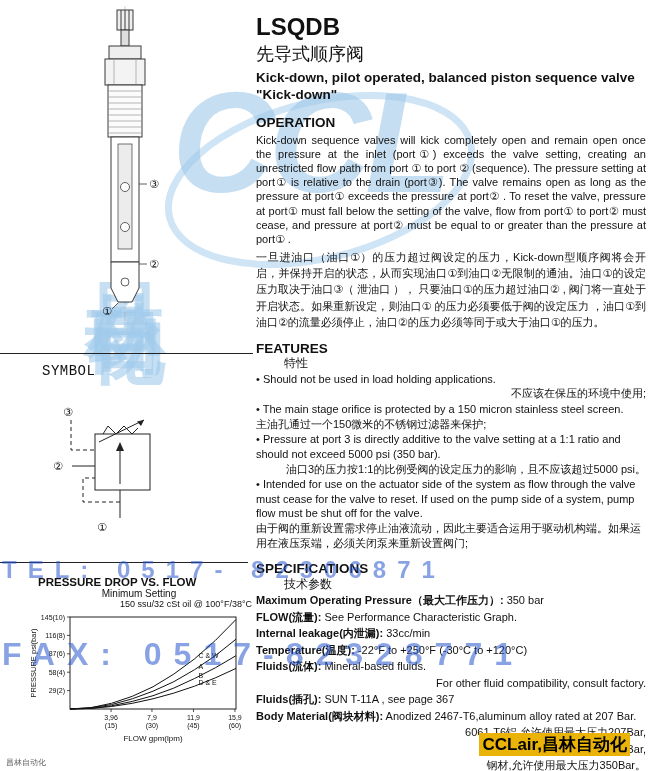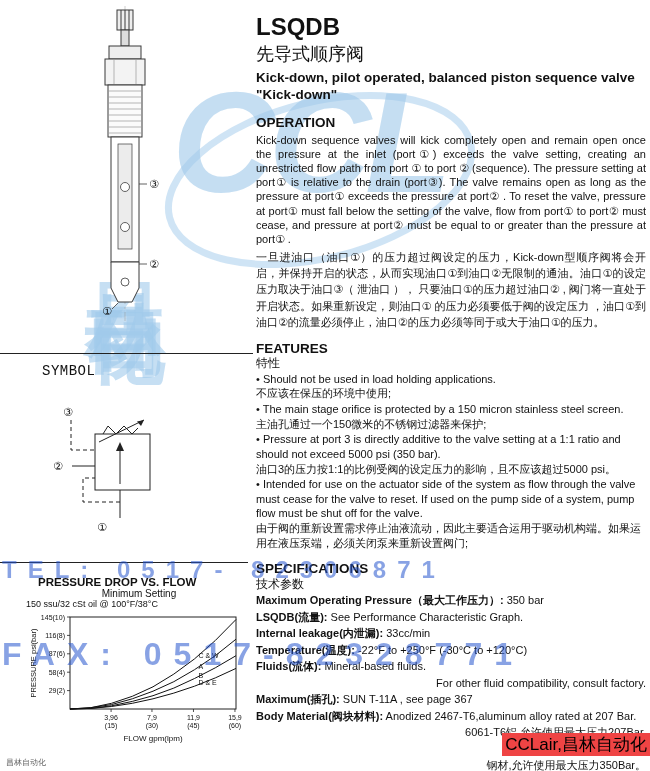--- a/index.html
+++ b/index.html
@@ -10,47 +10,47 @@
   .wm{position:absolute;pointer-events:none;}
   .wm-swoosh{left:150px;top:55px;z-index:0;}
   .wm-logo{left:172px;top:72px;font-size:142px;font-weight:bold;font-style:italic;
            letter-spacing:-6px;color:rgba(158,200,234,0.60);z-index:0;line-height:1;}
   .wm-vert{left:84px;top:220px;writing-mode:vertical-rl;font-size:80px;font-weight:bold;
            letter-spacing:6px;color:rgba(160,202,235,0.60);z-index:0;line-height:1.05;}
   .wm-tel{left:2px;top:556px;font-size:24px;font-weight:bold;letter-spacing:11px;
           color:rgba(38,86,205,0.55);z-index:4;white-space:nowrap;text-align:right;}
   .wm-fax{left:2px;top:636px;font-size:32px;font-weight:bold;letter-spacing:12px;
           color:rgba(38,86,205,0.55);z-index:4;white-space:nowrap;}
-  .footer-brand{position:absolute;right:0;top:733px;font-size:17px;font-weight:normal;
-                background:#ef4444;padding:0 3px;z-index:5;color:#000;}
+  .footer-brand{position:absolute;right:20px;top:733px;font-size:17px;font-weight:bold;
+                background:#eab308;padding:0 3px;z-index:5;color:#000;}
   .footer-left{position:absolute;left:6px;top:757px;font-size:8px;color:#666;z-index:5;}
   
   .hr{position:absolute;left:0;height:0;border-top:1.5px solid #222;z-index:1;}
   .hr1{top:353px;width:253px;}
   .hr2{top:562px;width:248px;}
   .valve-drawing{position:absolute;left:50px;top:2px;z-index:1;}
   .symbol-heading{position:absolute;left:42px;top:363px;font-size:14px;letter-spacing:0.5px;z-index:1;font-family:Liberation Mono, monospace;}
   .symbol-svg{position:absolute;left:45px;top:398px;z-index:1;}
   .chart-block{position:absolute;left:26px;top:576px;width:226px;z-index:1;}
   .chart-title{font-size:11.5px;font-weight:bold;padding-left:12px;}
   .chart-sub{font-size:10px;text-align:center;}
-  .chart-sub2{font-size:9px;text-align:left;}
+  .chart-sub2{font-size:9px;text-align:right;}
   
   .right-col{position:absolute;left:256px;top:14px;width:390px;z-index:1;}
   h1{font-size:24px;font-weight:bold;line-height:1.1;}
   .title-cn{font-size:18px;margin-top:2px;}
   .title-en{font-size:13.5px;line-height:1.25;margin-top:4px;font-weight:bold;}
   h2{font-size:13.5px;font-weight:bold;margin-top:11px;line-height:1.15;}
-  .sub-cn{font-size:12px;line-height:1.2;margin-bottom:1px;}
+  .sub-cn{font-size:12px;line-height:1.2;margin-bottom:1px;margin-left:28px;}
   .op-en{font-size:11px;line-height:1.29;margin-top:2px;text-align:justify;}
   .op-cn{font-size:11px;line-height:1.47;margin-top:3px;text-align:justify;}
   .feature{font-size:11px;line-height:1.33;margin-top:1px;}
   .f-en::before{content:"• ";}
   .f-cn{font-size:11px;line-height:1.33;}
-  .f-cn.r{text-align:left;}
+  .f-cn.r{text-align:right;}
   .spec-row{font-size:11px;line-height:1.5;}
   .spec-label{font-weight:bold;}
   .spec-extra{font-size:11px;line-height:1.5;text-align:right;}
 </style>
 </head>
 <body>
 
 <div class="page">
 
   <svg class="wm wm-swoosh" width="340" height="250" viewBox="0 0 340 250">
@@ -191,38 +191,38 @@
     </div>
 
     <h2>SPECIFICATIONS</h2>
     <div class="sub-cn">技术参数</div>
 
     <div class="spec-row">
       <span class="spec-label">Maximum Operating Pressure（最大工作压力）:</span>
       <span class="spec-value">350 bar</span>
     </div>
     <div class="spec-row">
-      <span class="spec-label">LSQDB(流量):</span>
+      <span class="spec-label">FLOW(流量):</span>
       <span class="spec-value">See Performance Characteristic Graph.</span>
     </div>
     <div class="spec-row">
       <span class="spec-label">Internal leakage(内泄漏):</span>
       <span class="spec-value">33cc/min</span>
     </div>
     <div class="spec-row">
       <span class="spec-label">Temperature(温度):</span>
       <span class="spec-value">-22°F to +250°F (-30°C to +120°C)</span>
     </div>
     <div class="spec-row">
       <span class="spec-label">Fluids(流体):</span>
       <span class="spec-value">Mineral-based fluids.</span>
       <div class="spec-extra">For other fluid compatibility, consult factory.</div>
     </div>
     <div class="spec-row">
-      <span class="spec-label">Maximum(插孔):</span>
+      <span class="spec-label">Fluids(插孔):</span>
       <span class="spec-value">SUN T-11A , see page 367</span>
     </div>
     <div class="spec-row">
       <span class="spec-label">Body Material(阀块材料):</span>
       <span class="spec-value">Anodized 2467-T6,aluminum alloy rated at 207 Bar.</span>
       <div class="spec-extra">6061-T6铝,允许使用最大压力207Bar,</div>
       <div class="spec-extra">steel rated at 350Bar,</div>
       <div class="spec-extra">钢材,允许使用最大压力350Bar。</div>
     </div>
   </div>

